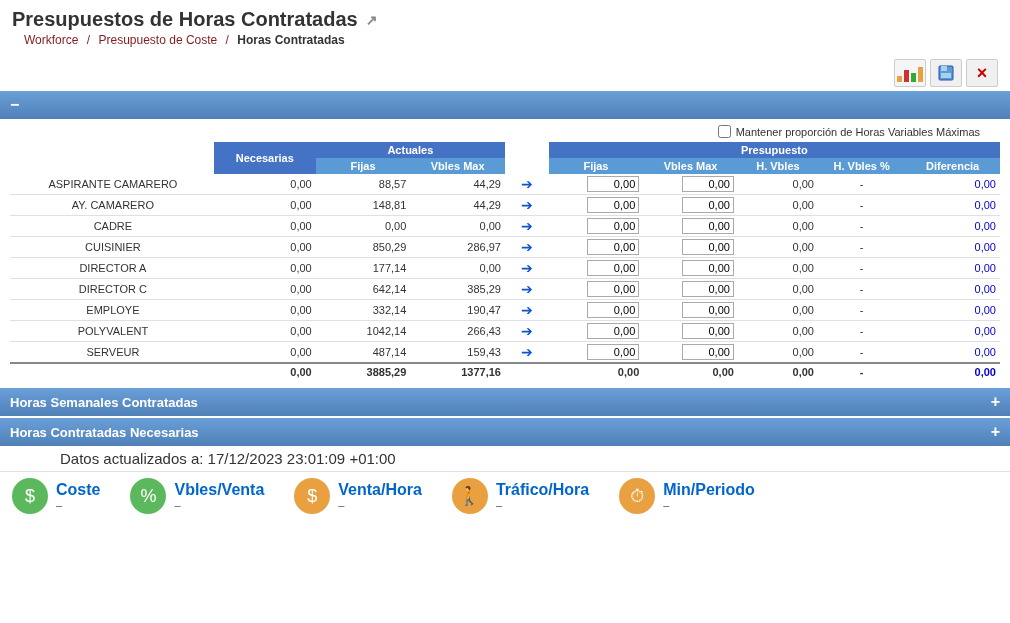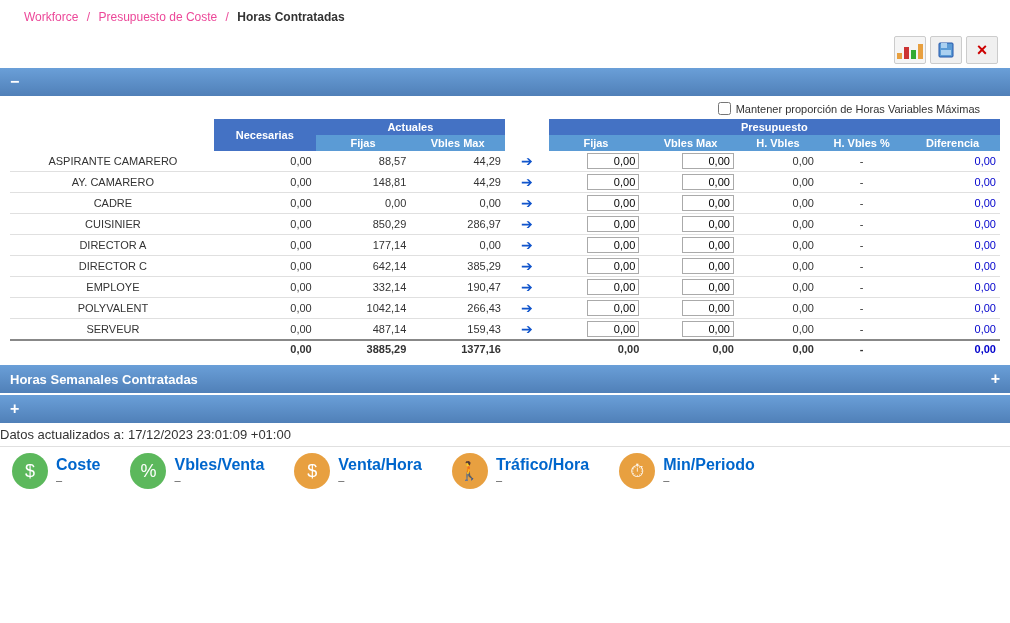--- a/index.html
+++ b/index.html
@@ -2,21 +2,21 @@
 <html><head>
   <meta charset="utf-8">
   <style>
     * { box-sizing: border-box; margin: 0; padding: 0; }
     body { font-family: Arial, sans-serif; font-size: 12px; background: #fff; color: #333; width: 1010px; min-height: 623px; }
 
     .page-header { padding: 8px 12px 2px 12px; }
     .page-title { font-size: 20px; font-weight: bold; color: #333; display: flex; align-items: center; gap: 8px; }
     .page-title-icon { font-size: 14px; color: #888; cursor: pointer; }
     .breadcrumb { font-size: 12px; color: #555; padding: 2px 12px 6px 12px; }
-    .breadcrumb span { color: #ec4899; cursor: pointer; }
+    .breadcrumb span { color: #7f1d1d; cursor: pointer; }
     .breadcrumb span.active { color: #333; font-weight: bold; }
     .breadcrumb-sep { margin: 0 5px; color: #888; }
 
     .toolbar { display: flex; justify-content: flex-end; padding: 4px 12px; gap: 4px; }
     .toolbar-btn { width: 32px; height: 28px; border: 1px solid #ccc; cursor: pointer; border-radius: 2px; display: flex; align-items: center; justify-content: center; font-size: 16px; background: #f5f5f5; }
     .toolbar-btn.chart { color: transparent; position: relative; overflow: hidden; }
     .toolbar-btn.save { background: #f0f0f0; }
     .toolbar-btn.close { background: #f0f0f0; color: #cc0000; font-weight: bold; font-size: 18px; }
 
     .section-header {
@@ -48,40 +48,44 @@
     .subheader-presupuesto { background: #5b9bd5; color: white; font-weight: bold; text-align: center !important; }
 
     .value-input { width: 52px; border: 1px solid #aaa; text-align: right; padding: 1px 3px; font-size: 11px; background: white; }
     .dash-cell { text-align: center !important; color: #333; }
 
     .arrow-cell { text-align: center !important; color: #1155cc; font-size: 14px; }
 
     tr.total-row td { border-top: 2px solid #888; font-weight: bold; }
     tr.data-row td { border-bottom: 1px solid #e0e0e0; }
 
-    .footer-bar { padding: 4px 0; font-size: 13px; color: #333; background: #fff; }
+    .footer-bar { padding: 4px 28px; font-size: 15px; color: #333; background: #fff; margin-left: 32px; }
 
     .kpi-bar { display: flex; align-items: center; padding: 6px 12px; gap: 30px; background: #fff; border-top: 1px solid #e0e0e0; }
     .kpi-item { display: flex; align-items: center; gap: 8px; }
     .kpi-icon { width: 36px; height: 36px; border-radius: 50%; display: flex; align-items: center; justify-content: center; font-size: 18px; }
     .kpi-icon.green { background: #5cb85c; color: white; }
     .kpi-icon.orange { background: #e8a040; color: white; }
     .kpi-label { font-size: 16px; font-weight: bold; color: #0066cc; }
     .kpi-value { font-size: 11px; color: #555; }
 
     
     .chart-bars { display: flex; align-items: flex-end; gap: 2px; height: 18px; }
     .chart-bars span { width: 5px; background: #e8a040; display: inline-block; }
 
     .section-spacer { height: 2px; }
   </style>
 </head>
 <body>
 
 <div class="page-header">
+  <div class="page-title">
+    <span>Presupuestos de Horas Contratadas</span>
+    <span class="page-title-icon">↗</span>
+  </div>
   <div class="breadcrumb">
     <span>Workforce</span>
     <span class="breadcrumb-sep">/</span>
     <span>Presupuesto de Coste</span>
     <span class="breadcrumb-sep">/</span>
     <span class="active">Horas Contratadas</span>
   </div>
 </div>
 
 <div class="toolbar">
@@ -267,20 +271,21 @@
   <div class="section-header">
     <span>Horas Semanales Contratadas</span>
     <span class="section-toggle">+</span>
   </div>
 </div>
 
 <div class="section-spacer"></div>
 
 <div>
   <div class="section-header">
+    <span>Horas Contratadas Necesarias</span>
     <span class="section-toggle">+</span>
   </div>
 </div>
 
 <div class="footer-bar">
   <span>Datos actualizados a: 17/12/2023 23:01:09 +01:00</span>
 </div>
 
 <div class="kpi-bar" id="kpi-bar">
 <div class="kpi-item">

